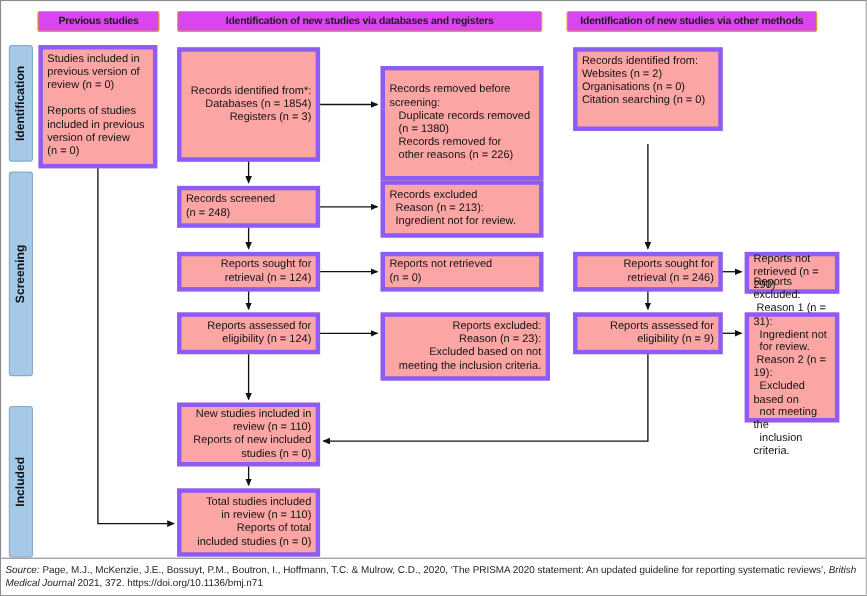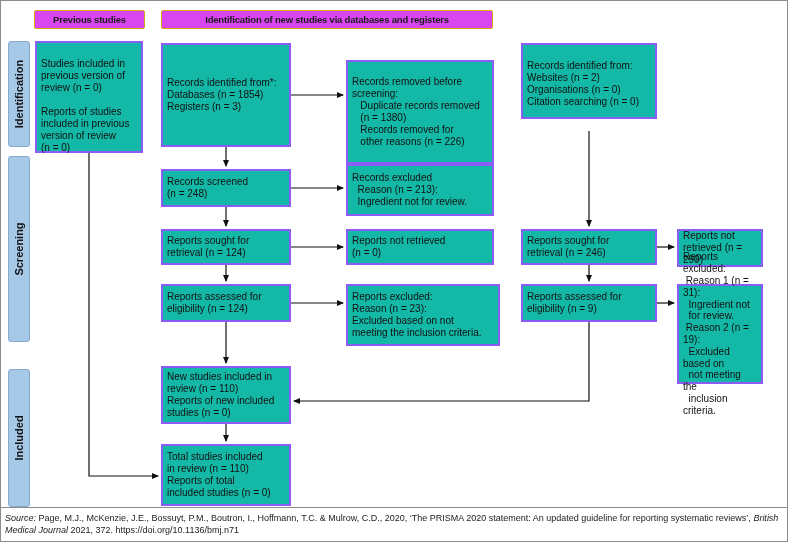--- a/index.html
+++ b/index.html
@@ -4,41 +4,44 @@
 <style>
   html,body{margin:0;padding:0;background:#ffffff}
   .figure{position:relative;width:788px;height:542px;box-sizing:border-box;border:1px solid #8c8c8c;
           background:#ffffff;font-family:"Liberation Sans",sans-serif;overflow:hidden;color:#111}
   .hdr{position:absolute;box-sizing:border-box;background:#d946ef;border:1px solid #dca70e;border-radius:2px;
        display:flex;align-items:center;justify-content:center;font-weight:bold;font-size:9.5px;
        letter-spacing:-0.2px;color:#1b1b1b;height:19px;white-space:nowrap}
   .side{position:absolute;box-sizing:border-box;background:#A7C9E8;border:1px solid #86aacb;border-radius:3px;
         display:flex;align-items:center;justify-content:center}
   .side span{transform:rotate(-90deg);white-space:nowrap;font-weight:bold;font-size:11px;color:#111}
-  .box{position:absolute;box-sizing:border-box;background:#14b8a6;border:2px solid #8b5cf6;display:flex;
-       flex-direction:column;justify-content:center;padding:15px 4px;font-size:10px;line-height:1.2;color:#111}
+  .box{position:absolute;box-sizing:border-box;background:#fca5a5;border:4px solid #8b5cf6;display:flex;
+       flex-direction:column;justify-content:center;padding:3px 4px;font-size:10px;line-height:1.2;color:#111}
   .box.top{justify-content:flex-start}
   .box .t{white-space:pre-wrap}
-  .ta-c{text-align:left}
+  .ta-c{text-align:right}
   .ta-l{text-align:left}
   svg.arrows{position:absolute;left:0;top:0;pointer-events:none}
   .footer{position:absolute;left:0;right:0;bottom:0;border-top:1px solid #8c8c8c;background:#fff;
           padding:4px 4px 5px;font-size:9px;line-height:1.35;color:#222}
   .it{font-style:italic}
 </style>
 </head>
 <body>
 
 <div class="figure">
 
   <div class="hdr" style="left:33px;top:9px;width:111px">
     <span>Previous studies</span>
   </div>
   <div class="hdr" style="left:160px;top:9px;width:332px">
     <span>Identification of new studies via databases and registers</span>
+  </div>
+  <div class="hdr" style="left:514px;top:9px;width:228px">
+    <span>Identification of new studies via other methods</span>
   </div>
 
   <div class="side" style="left:7px;top:40px;width:22px;height:106px">
     <span>Identification</span>
   </div>
   <div class="side" style="left:7px;top:155px;width:22px;height:186px">
     <span>Screening</span>
   </div>
   <div class="side" style="left:7px;top:368px;width:22px;height:138px">
     <span>Included</span>

